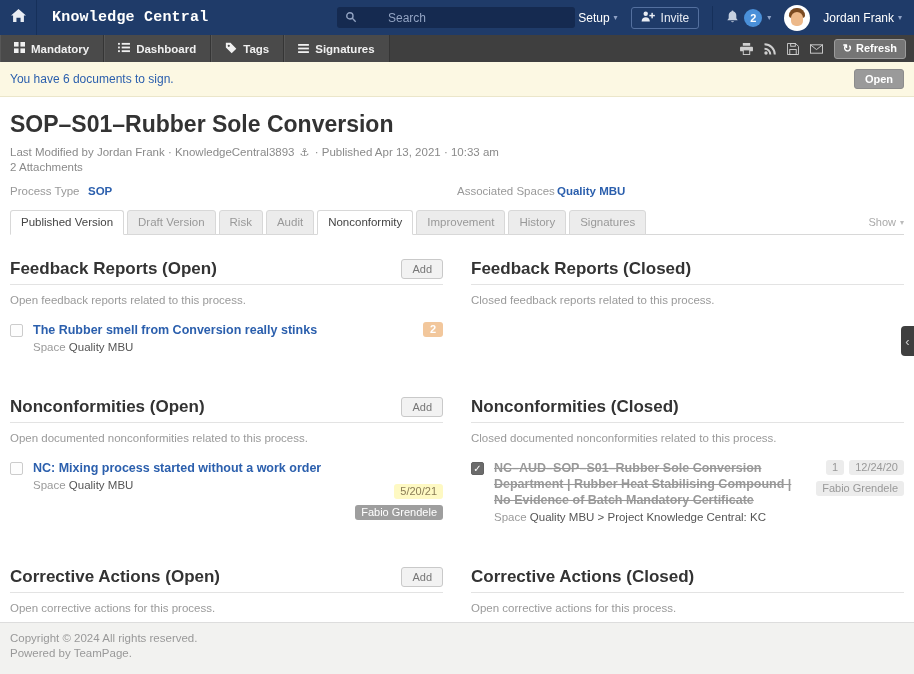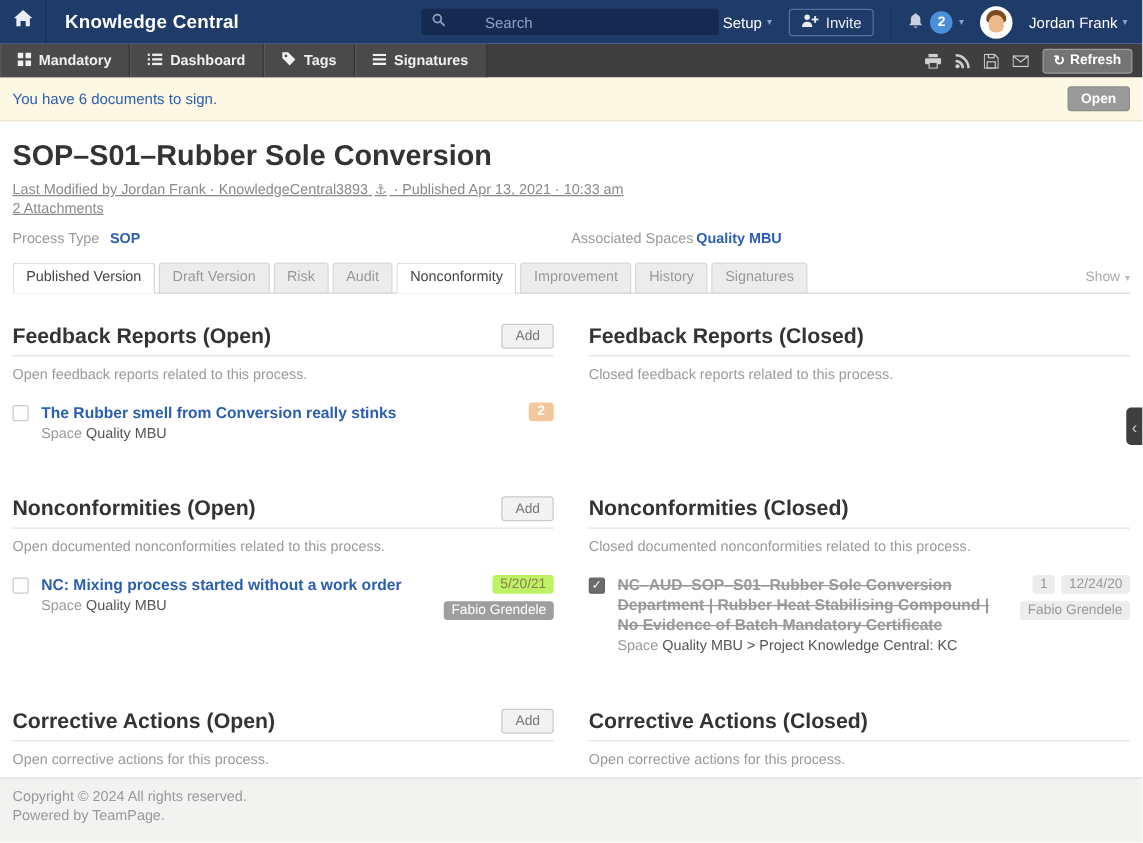--- a/index.html
+++ b/index.html
@@ -7,21 +7,21 @@
   body {
     width:914px; height:674px; overflow:hidden; position:relative;
     font-family:"Liberation Sans","DejaVu Sans",sans-serif;
     background:#fff; color:#333;
     display:flex; flex-direction:column;
   }
 
   
   .topnav { height:35px; flex:0 0 auto; background:#1f3b69; display:flex; align-items:center; color:#fff; position:relative; }
   .home-btn { width:37px; height:35px; display:flex; align-items:center; justify-content:center; color:#e9edf4; border-right:1px solid #16305a; cursor:pointer; }
-  .app-title { font-size:15px; font-weight:bold; margin-left:15px; letter-spacing:.2px; }
+  .app-title { font-size:15px; font-weight:bold; margin-left:15px; letter-spacing:.2px;font-family:Liberation Mono, monospace; }
   .search { position:absolute; left:337px; top:7px; width:238px; height:21px; background:#152a50; border-radius:3px; display:flex; align-items:center; padding:0 8px; gap:6px; color:#92a3c2; }
   .search input { flex:1; background:transparent; border:none; outline:none; color:#d3dcea; font-size:12px;margin-left:23px; }
   .search input::placeholder { color:#92a3c2; }
   .nav-right { margin-left:auto; display:flex; align-items:center; gap:13px; font-size:12px; padding-right:12px; }
   .nav-link { display:flex; align-items:center; gap:4px; cursor:pointer; }
   .caret { font-size:8px; color:#8fa2c5; }
   .invite-btn { border:1px solid #54709f; border-radius:3px; padding:3px 9px; display:flex; align-items:center; gap:6px; cursor:pointer; color:#e9edf4; }
   .nav-divider { width:1px; height:24px; background:#16305a; }
   .bell-group { display:flex; align-items:center; gap:5px; cursor:pointer; color:#c6d0e0; }
   .badge-count { background:#4a90d9; color:#fff; border-radius:9px; min-width:18px; height:18px; line-height:18px; text-align:center; font-size:11px; font-weight:bold; }
@@ -37,21 +37,21 @@
   .refresh-btn { background:#757575; border:1px solid #9b9b9b; border-radius:3px; color:#fff; font-size:11px; font-weight:bold; padding:2px 8px 3px; display:flex; align-items:center; gap:4px; cursor:pointer; }
 
   
   .banner { height:35px; flex:0 0 auto; background:#fcf8e3; border-bottom:1px solid #ebe6ca; display:flex; align-items:center; padding:0 10px; }
   .banner-msg { color:#2b5fad; font-size:12px; }
   .open-btn { margin-left:auto; background:#9a9a9a; color:#fff; border:1px solid #8c8c8c; border-radius:3px; font-size:11px; font-weight:bold; padding:3px 10px; cursor:pointer; }
 
   
   main { flex:1 1 auto; padding:0 10px; overflow:hidden; }
   h1 { font-size:23px; margin:14px 0 7px; color:#333; font-weight:bold; }
-  .meta { font-size:11.5px; color:#8a8a8a; line-height:15px;text-decoration:underline; }
+  .meta { font-size:11.5px; color:#8a8a8a; line-height:15px; }
   .anchor-glyph { font-size:11px; color:#8a8a8a; margin:0 2px; }
   .props-row { display:flex; margin-top:10px; font-size:11.5px; }
   .prop { flex:1; display:flex; }
   .prop-label { color:#999; width:78px; }
   .prop.right .prop-label { width:100px; }
   .prop-value { color:#2b5fad; font-weight:bold; cursor:pointer; }
 
   .tabs-row { display:flex; align-items:flex-end; margin-top:13px; border-bottom:1px solid #d8d8d8; }
   .tab { font-size:11.5px; color:#999; background:#ececec; border:1px solid #d8d8d8; border-radius:3px 3px 0 0; padding:5px 10px 6px; margin-right:3px; margin-bottom:-1px; cursor:pointer; white-space:nowrap; }
   .tab.active { background:#fff; color:#444; border-bottom-color:#fff; }
@@ -68,21 +68,21 @@
   .checkbox.checked { background:#6b6b6b; border-color:#636363; color:#fff; font-size:10px; line-height:12px; text-align:center; }
   .item-body { flex:1; min-width:0; }
   .item-title { font-size:12.5px; font-weight:bold; color:#2b5fad; line-height:16px; cursor:pointer; }
   .item-title.struck { color:#999; text-decoration:line-through; }
   .item-space { font-size:11.5px; color:#9a9a9a; margin-top:3px; }
   .space-val { color:#555; }
   .item-badges { flex:0 0 auto; display:flex; flex-direction:column; align-items:flex-end; gap:6px; }
   .badge-row { display:flex; gap:5px; }
   .badge { font-size:11px; border-radius:3px; padding:1px 6px 2px; white-space:nowrap; }
   .badge.peach { background:#f2c79c; color:#fff; font-weight:bold; padding:1px 7px 2px; }
-  .badge.yellow { background:#bef264; color:#8a7c55; }
+  .badge.yellow { background:#fef9c3; color:#8a7c55;margin-top:24px; }
   .badge.dark { background:#9e9e9e; color:#fff; }
   .badge.light { background:#ececec; color:#999; }
 
   
   footer { flex:0 0 auto; background:#f2f2f0; border-top:1px solid #ddd; padding:8px 10px 13px; font-size:11.5px; color:#999; line-height:15px; }
 
   .edge-toggle { position:absolute; right:0; top:326px; width:13px; height:30px; background:#3f3f3f; border-radius:4px 0 0 4px; color:#ccc; display:flex; align-items:center; justify-content:center; font-size:13px; cursor:pointer; }
 </style>
 </head>
 <body>

